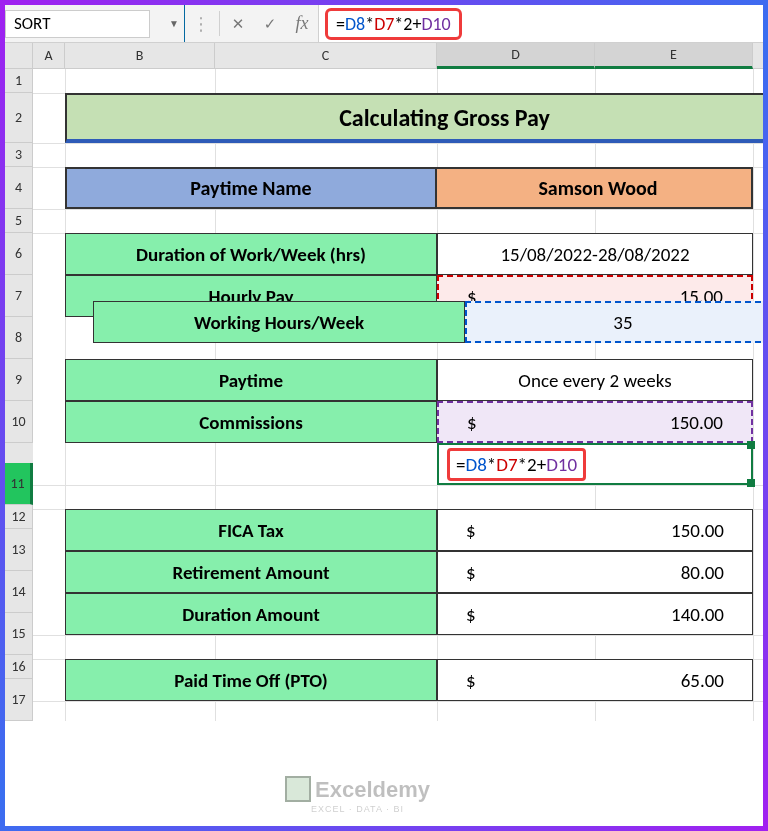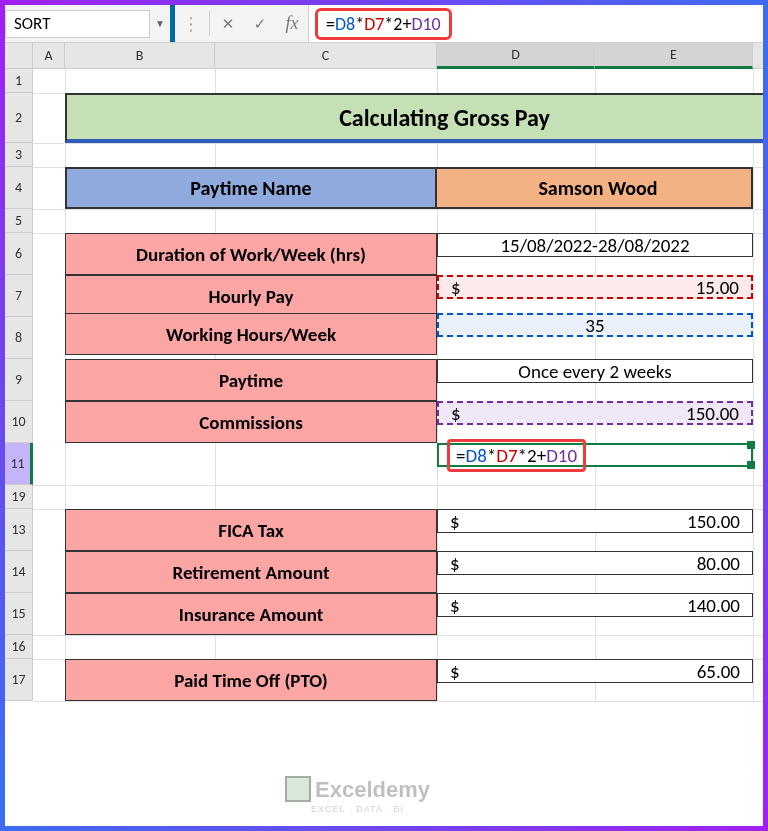--- a/index.html
+++ b/index.html
@@ -20,21 +20,22 @@
     align-items: center;
     height: 38px;
     border-bottom: 1px solid #d0d0d0;
     background: #f3f3f3;
     position: relative;
   }
   .name-box-wrap {
     display: flex;
     align-items: center;
     height: 100%;
-    border-right: 5px solid #0369a1;
+    border-right: 1px solid #0369a1;
+    gap: 14px;
   }
   .name-box {
     width: 145px;
     height: 28px;
     background: #fff;
     border: 1px solid #ccc;
     padding: 0 8px;
     font-size: 17px;
     display: flex;
     align-items: center;
@@ -89,21 +90,21 @@
   .col-B { width: 150px; }
   .col-C { width: 222px; }
   .col-D { width: 158px; }
   .col-E { width: 158px; }
   .col-D, .col-E { background: #d4d4d4; border-bottom: 3px solid #107c41; margin-bottom:-1px; }
 
   
   .rows { display: flex; }
   .row-headers { width: 28px; background: #e6e6e6; font-size: 14px; color:#333; }
   .row-h { border-bottom: 1px solid #ccc; border-right:1px solid #ccc; display:flex; align-items:center; justify-content:center; }
-  .row-h.active { background:#c4b5fd; border-right:3px solid #107c41; }
+  .row-h.active { background:#22c55e; border-right:3px solid #107c41;margin-top:20px; }
   .r1 { height: 24px; }
   .r2 { height: 50px; }
   .r3 { height: 24px; }
   .rstd { height: 42px; }
   .rsmall { height: 24px; }
 
   .cells { flex:1; position: relative; }
 
   
   .title-cell {
@@ -127,38 +128,38 @@
   .emp-value {
     position:absolute; left:404px; top:98px; width:316px; height:42px;
     background:#f4b183; border:2px solid #333; border-left:none;
     display:flex; align-items:center; justify-content:center;
     font-size:20px; font-weight:bold;padding-left:8px;
   }
 
   
   .label-cell {
     position:absolute; left:32px; width:372px; height:42px;
-    background:#fca5a5; border:1px solid #333;
+    background:#86efac; border:1px solid #333;
     display:flex; align-items:center; justify-content:center;
     font-size:19px; font-weight:bold;
   }
   .val-cell {
-    position:absolute; left:404px; width:316px; height:24px;
+    position:absolute; left:404px; width:316px; height:42px;
     border:1px solid #333; background:#fff;
     font-size:19px;
     display:flex; align-items:center;
-    padding: 0 12px;
+    padding: 0 28px;
   }
   .val-cell.center { justify-content:center; }
   .val-currency { display:flex; justify-content:space-between; width:100%; }
 
   
   .row6 { top: 164px; }
   .row7 { top: 206px; }
-  .row8 { top: 244px; }
+  .row8 { top: 232px; margin-left: 28px; }
   .row9 { top: 290px; }
   .row10 { top: 332px; }
   .row11 { top: 374px; }
 
   
   .val-cell.sel-red { border: 2px dashed #cc0000; background:#fdeaea; }
   .val-cell.sel-blue { border: 2px dashed #0055cc; background:#eaf1fb; }
   .val-cell.sel-purple { border: 2px dashed #7030a0; background:#f0e7f7; }
   .val-cell.sel-green { border: 2px solid #107c41; background:#fff; }
 
@@ -237,21 +238,21 @@
       <div class="row-h r2">2</div>
       <div class="row-h r3">3</div>
       <div class="row-h rstd">4</div>
       <div class="row-h rsmall">5</div>
       <div class="row-h rstd">6</div>
       <div class="row-h rstd">7</div>
       <div class="row-h rstd">8</div>
       <div class="row-h rstd">9</div>
       <div class="row-h rstd">10</div>
       <div class="row-h rstd active">11</div>
-      <div class="row-h rsmall">19</div>
+      <div class="row-h rsmall">12</div>
       <div class="row-h rstd">13</div>
       <div class="row-h rstd">14</div>
       <div class="row-h rstd">15</div>
       <div class="row-h rsmall">16</div>
       <div class="row-h rstd">17</div>
     </div>
     <div class="cells">
       <div class="gridlines">
         <div class="gl-v" style="left:32px"></div>
         <div class="gl-v" style="left:182px"></div>
@@ -317,21 +318,21 @@
       </div>
 
       <div class="label-cell row14">Retirement Amount</div>
       <div class="val-cell row14">
         <div class="val-currency">
           <span>$</span>
           <span>80.00</span>
         </div>
       </div>
 
-      <div class="label-cell row15">Insurance Amount</div>
+      <div class="label-cell row15">Duration Amount</div>
       <div class="val-cell row15">
         <div class="val-currency">
           <span>$</span>
           <span>140.00</span>
         </div>
       </div>
 
       <div class="label-cell row17">Paid Time Off (PTO)</div>
       <div class="val-cell row17">
         <div class="val-currency">

